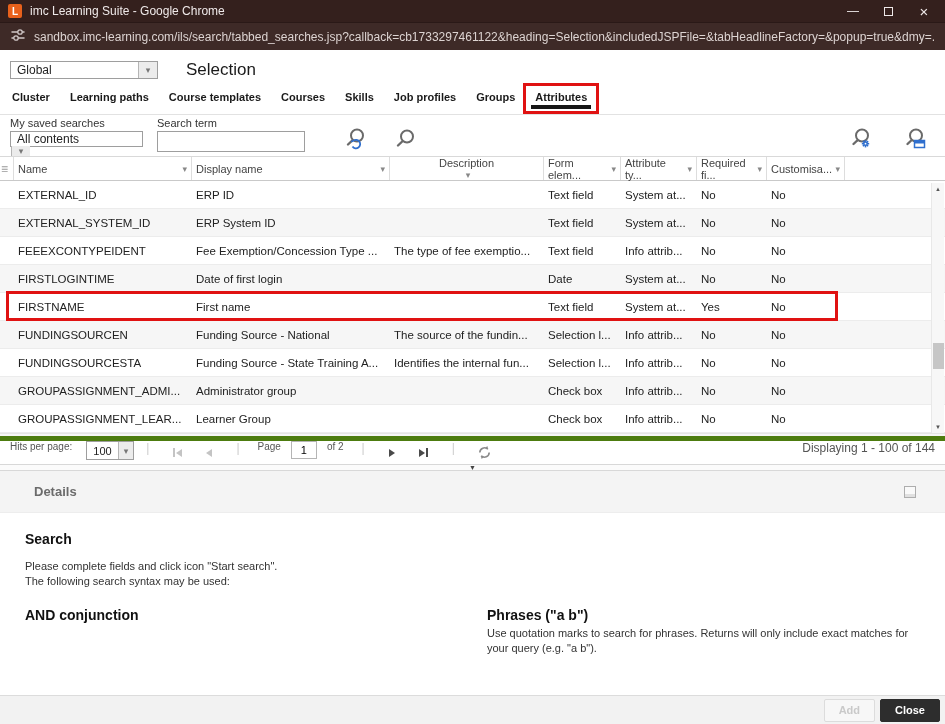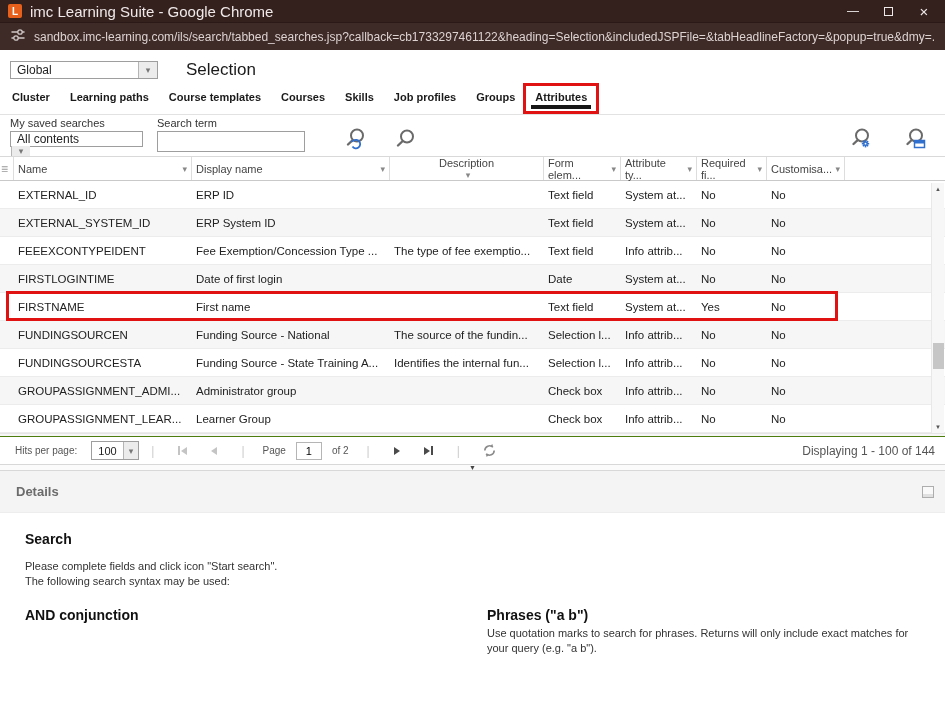--- a/index.html
+++ b/index.html
@@ -4,21 +4,21 @@
 <style>
   * { margin:0; padding:0; box-sizing:border-box; }
   html,body { background:#888; }
   body { font-family:"Liberation Sans","DejaVu Sans",sans-serif; }
   .window { position:relative; width:945px; height:724px; background:#fff; overflow:hidden; }
 
   
   .titlebar { height:22px; background:#34201d; display:flex; align-items:center; padding:0 8px; }
   .favicon { width:14px; height:14px; background:#e8611c; border-radius:2px; color:#fff;
              font-size:10px; font-weight:bold; display:flex; align-items:center; justify-content:center; }
-  .win-title { color:#efe9e9; font-size:15px; margin-left:8px; flex:1; }
+  .win-title { color:#efe9e9; font-size:12px; margin-left:8px; flex:1; }
   .win-controls { display:flex; align-items:center; gap:24px; padding-right:6px; }
   .wc { color:#efe9e9; font-size:12px; width:14px; text-align:center; cursor:default; }
   .wc-max { width:9px; height:9px; border:1px solid #efe9e9; }
   .wc-close { font-size:15px; }
   .urlbar { height:28px; background:#3e2a27; border-top:1px solid #2a1917; display:flex; align-items:center; padding:0 10px; }
   .url-text { color:#ddd4d2; font-size:12px; margin-left:8px; white-space:nowrap; overflow:hidden; }
 
   
   .content { position:relative; height:674px; display:flex; flex-direction:column; background:#fff; }
 
@@ -64,22 +64,22 @@
   .row-annotation { position:absolute; left:6px; width:832px; top:-2px; height:30px;
                     border:3px solid #e01212; pointer-events:none; z-index:5; }
 
   .v-scrollbar { position:absolute; right:1px; top:133px; width:13px; height:250px; background:#f7f7f7;
                  border-left:1px solid #e8e8e8; display:flex; flex-direction:column; align-items:center; z-index:4; }
   .sb-arrow { font-size:6px; color:#555; height:12px; display:flex; align-items:center; cursor:pointer; }
   .sb-track { flex:1; width:100%; position:relative; }
   .sb-thumb { position:absolute; top:148px; left:1px; width:11px; height:26px; background:#c6c6c6; cursor:pointer; }
 
   
-  .pagination { height:28px; border-top:1px solid #4d7c0f; display:flex; align-items:center;
-                padding:0 15px; position:relative; background:#fff; }
+  .pagination { height:28px; border-top:5px solid #4d7c0f; display:flex; 
+                padding:0 10px; position:relative; background:#fff; }
   .pg-label { font-size:10px; color:#555; margin-right:14px; }
   .hits-sel { width:48px; height:19px; }
   .hits-sel .val { font-size:11px; }
   .pg-sep { color:#ccc; font-size:12px; margin:0 12px; }
   .pg-btn { display:flex; align-items:center; gap:1px; margin:0 12px; cursor:pointer; }
   .tri-r { width:0; height:0; border-top:4.5px solid transparent; border-bottom:4.5px solid transparent; border-left:6px solid #4a4a4a; }
   .tri-l { width:0; height:0; border-top:4.5px solid transparent; border-bottom:4.5px solid transparent; border-right:6px solid #4a4a4a; }
   .bar { width:2px; height:9px; background:#4a4a4a; }
   .pg-btn.disabled .tri-l, .pg-btn.disabled .tri-r { border-right-color:#c4c4c4; border-left-color:#c4c4c4; }
   .pg-btn.disabled .bar { background:#c4c4c4; }
@@ -87,21 +87,21 @@
   .page-input { width:26px; height:18px; border:1px solid #b5b5b5; font-size:11px; text-align:center; margin:0 4px; }
   .refresh-btn { margin:0 10px; cursor:pointer; display:flex; align-items:center; }
   .displaying { position:absolute; right:10px; font-size:12px; color:#555; }
 
   .splitter { height:7px; background:#fbfbfb; border-top:1px solid #d8d8d8; border-bottom:1px solid #d8d8d8;
               display:flex; justify-content:center; align-items:center; cursor:row-resize; }
   .splitter-handle { font-size:7px; color:#444; line-height:5px; }
 
   
   .details-header { height:42px; background:#f4f4f4; display:flex; align-items:center;
-                    padding:0 16px; border-bottom:1px solid #ededed; }
+                    padding:0 34px; border-bottom:1px solid #ededed; }
   .details-title { font-size:13px; font-weight:bold; color:#6b6b6b; flex:1; }
   .collapse-icon { width:12px; height:12px; border:1px solid #adadad; background:#f9f9f9;
                    box-shadow:inset 0 -3px 0 #e0e0e0; margin-right:-5px; cursor:pointer; }
   .details-body { flex:1; background:#fff; padding:18px 25px 0; overflow:hidden; }
   .help-title { font-size:14px; font-weight:bold; color:#111; margin-bottom:12px; }
   .help-intro { font-size:11px; color:#333; line-height:15px; }
   .help-cols { display:flex; margin-top:18px; }
   .help-col1 { width:452px; margin-right:10px; }
   .help-col2 { width:428px; }
   .help-cols h3 { font-size:14px; color:#111; margin-bottom:3px; }
@@ -429,15 +429,19 @@
         <div class="help-col1">
           <h3>AND conjunction</h3>
         </div>
         <div class="help-col2">
           <h3>Phrases ("a b")</h3>
           <p>Use quotation marks to search for phrases. Returns will only include exact matches for your query (e.g. "a b").</p>
         </div>
       </div>
     </div>
 
+    <div class="footer">
+      <span class="btn btn-add">Add</span>
+      <span class="btn btn-close">Close</span>
+    </div>
 
   </div>
 </div>
 
 </body></html>

